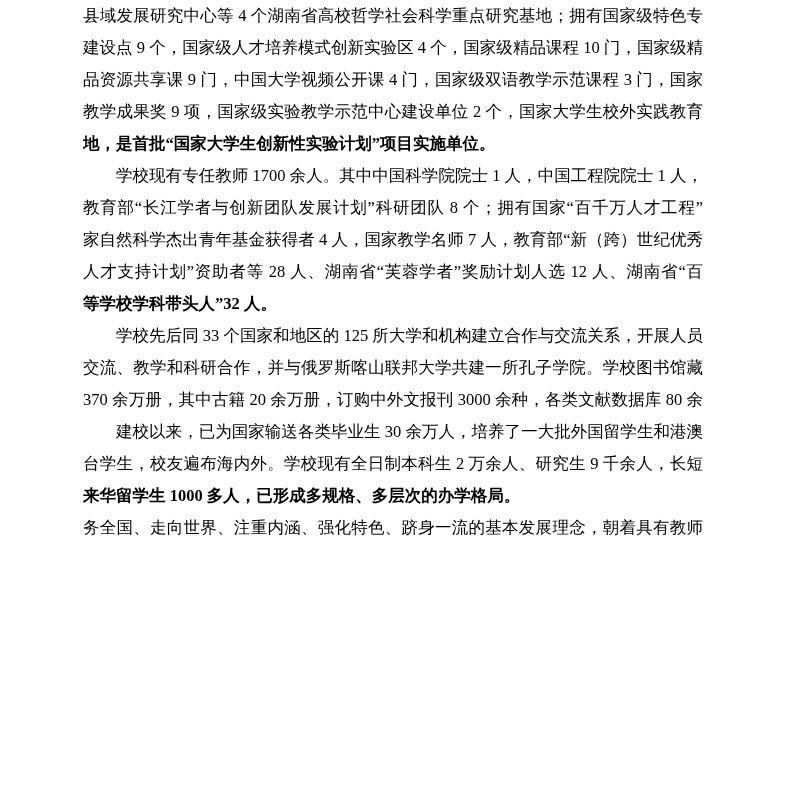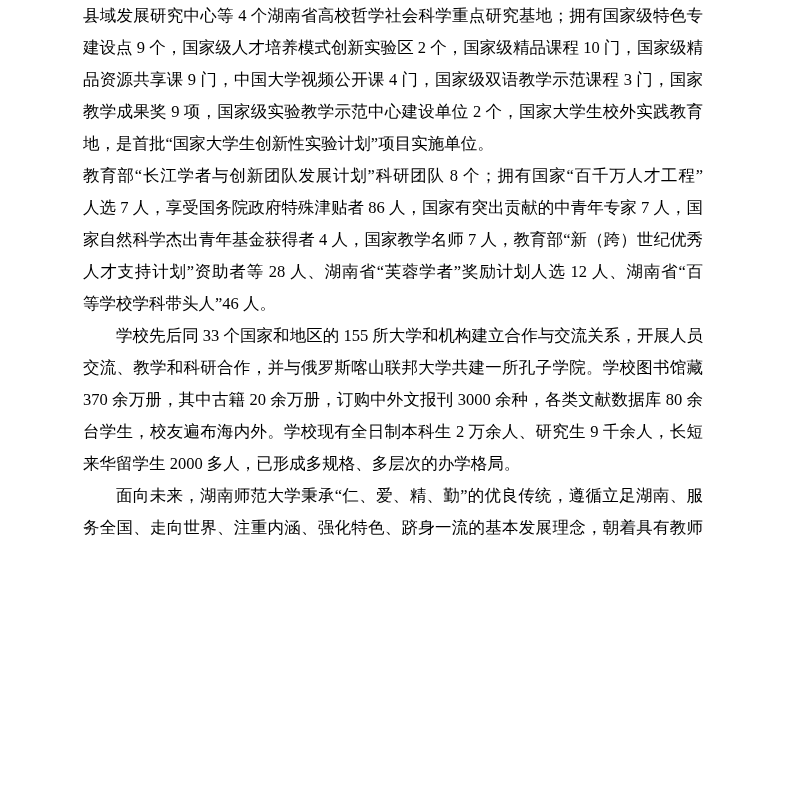--- a/index.html
+++ b/index.html
@@ -26,41 +26,42 @@
     line-height: 32px;
     height: 32px;
     color: #000000;
     text-align: justify;
     text-align-last: justify;
     overflow: hidden;
     white-space: normal;
   }
   .line.para-last {
     text-align-last: left;
+    font-weight: bold;
   }
   .line.first-indent {
     text-indent: 33px;
   }
 </style>
 </head>
 <body>
 
 <div class="page">
   <div class="doc" style="color: rgb(0, 0, 0);">
       <div class="line">县域发展研究中心等 4 个湖南省高校哲学社会科学重点研究基地；拥有国家级特色专业</div>
-      <div class="line">建设点 9 个，国家级人才培养模式创新实验区 2 个，国家级精品课程 10 门，国家级精</div>
+      <div class="line">建设点 9 个，国家级人才培养模式创新实验区 4 个，国家级精品课程 10 门，国家级精</div>
       <div class="line">品资源共享课 9 门，中国大学视频公开课 4 门，国家级双语教学示范课程 3 门，国家级</div>
       <div class="line">教学成果奖 9 项，国家级实验教学示范中心建设单位 2 个，国家大学生校外实践教育基</div>
       <div class="line para-last">地，是首批“国家大学生创新性实验计划”项目实施单位。</div>
+      <div class="line first-indent">学校现有专任教师 1700 余人。其中中国科学院院士 1 人，中国工程院院士 1 人，</div>
       <div class="line">教育部“长江学者与创新团队发展计划”科研团队 8 个；拥有国家“百千万人才工程”</div>
-      <div class="line">人选 7 人，享受国务院政府特殊津贴者 86 人，国家有突出贡献的中青年专家 7 人，国</div>
       <div class="line">家自然科学杰出青年基金获得者 4 人，国家教学名师 7 人，教育部“新（跨）世纪优秀</div>
       <div class="line">人才支持计划”资助者等 28 人、湖南省“芙蓉学者”奖励计划人选 12 人、湖南省“百</div>
-      <div class="line para-last">等学校学科带头人”46 人。</div>
-      <div class="line first-indent">学校先后同 33 个国家和地区的 155 所大学和机构建立合作与交流关系，开展人员</div>
+      <div class="line para-last">等学校学科带头人”32 人。</div>
+      <div class="line first-indent">学校先后同 33 个国家和地区的 125 所大学和机构建立合作与交流关系，开展人员</div>
       <div class="line">交流、教学和科研合作，并与俄罗斯喀山联邦大学共建一所孔子学院。学校图书馆藏书</div>
       <div class="line">370 余万册，其中古籍 20 余万册，订购中外文报刊 3000 余种，各类文献数据库 80 余个。</div>
+      <div class="line first-indent">建校以来，已为国家输送各类毕业生 30 余万人，培养了一大批外国留学生和港澳</div>
       <div class="line">台学生，校友遍布海内外。学校现有全日制本科生 2 万余人、研究生 9 千余人，长短期</div>
-      <div class="line para-last">来华留学生 2000 多人，已形成多规格、多层次的办学格局。</div>
-      <div class="line first-indent">面向未来，湖南师范大学秉承“仁、爱、精、勤”的优良传统，遵循立足湖南、服</div>
+      <div class="line para-last">来华留学生 1000 多人，已形成多规格、多层次的办学格局。</div>
       <div class="line">务全国、走向世界、注重内涵、强化特色、跻身一流的基本发展理念，朝着具有教师教</div>
     </div>
 </div>
 
 </body></html>

